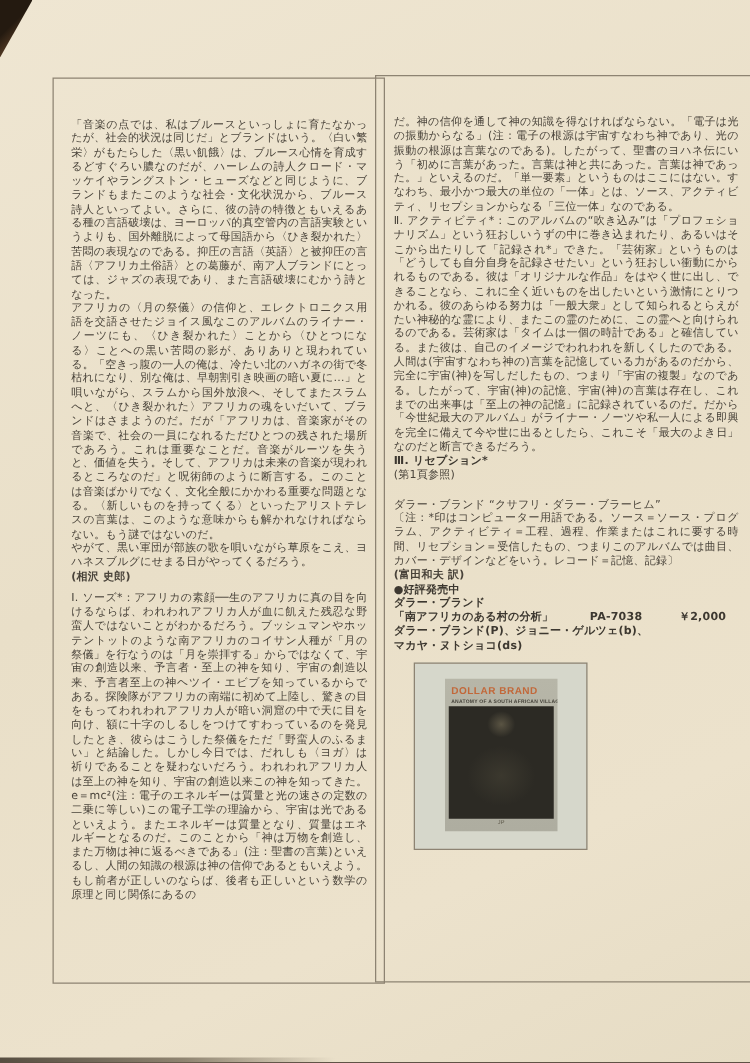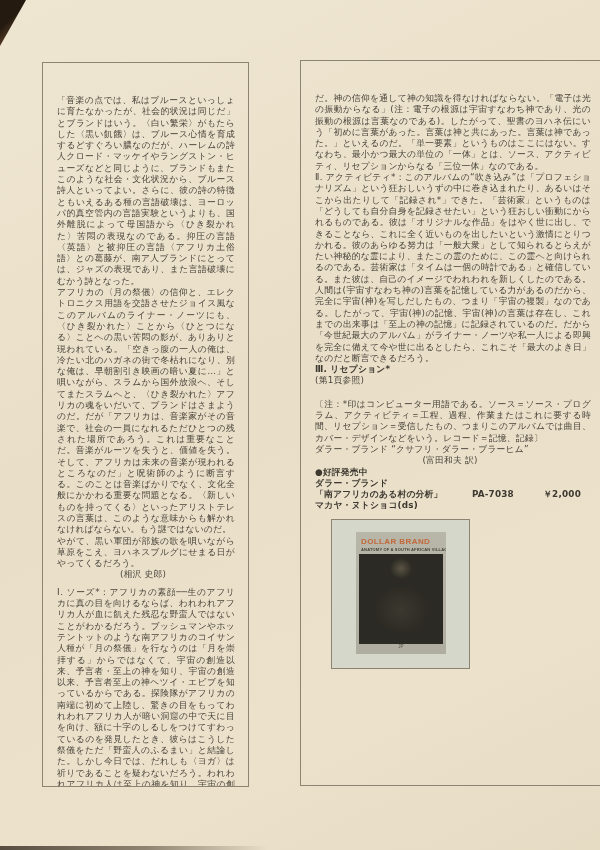--- a/index.html
+++ b/index.html
@@ -19,30 +19,30 @@
   }
   .bottom-edge {
     position:absolute; left:0; bottom:0; width:268px; height:4px;
     background:linear-gradient(to right,#463d31,#857a67 55%,rgba(133,122,103,0));
     opacity:.9;
   }
   .col {
     position:absolute; border:1px solid #8d8372; box-sizing:border-box;
     background:transparent;
   }
-  .col-left  { left:42px;  top:62px; width:207px; height:725px; }
+  .col-left  { left:42px;  top:62px; width:266px; height:725px; }
   .col-right { left:300px; top:60px; width:305px; height:726px; }
   .coltext {
     position:absolute; left:0; top:0; right:0; bottom:0;
     padding:32px 13px 6px 14px; overflow:hidden;
     font-size:8.8px; line-height:11.3px; letter-spacing:.2px;
     color:#49433a; text-align:justify;
   }
   .coltext p { margin:0; }
-  .sig { text-align:center; padding-right:6px; }
+  .sig { text-align:left; padding-right:6px;font-weight:bold; }
   .gap-s { height:6px; }
   .gap-m { height:12px; }
   .heading { font-weight:bold; color:#3d3830; }
   .adblock { font-weight:bold; color:#3d3830; }
   .cat-extra { margin-left:26px; }
   
   .album-panel {
     width:139px; height:150px; margin:7px 0 0 16px; position:relative;
     background:#d6d7cb; border:1px solid #8d8372; box-sizing:border-box;
   }
@@ -89,31 +89,32 @@
     </div>
   </div>
 
   <div class="col col-right">
     <div class="coltext">
       <p>だ。神の信仰を通して神の知識を得なければならない。「電子は光の振動からなる」(注：電子の根源は宇宙すなわち神であり、光の振動の根源は言葉なのである)。したがって、聖書のヨハネ伝にいう「初めに言葉があった。言葉は神と共にあった。言葉は神であった。」といえるのだ。「単一要素」というものはここにはない。すなわち、最小かつ最大の単位の「一体」とは、ソース、アクティビティ、リセプションからなる「三位一体」なのである。</p>
       <p>Ⅱ. アクティビティ*：このアルバムの“吹き込み”は「プロフェショナリズム」という狂おしいうずの中に巻き込まれたり、あるいはそこから出たりして「記録され*」できた。「芸術家」というものは「どうしても自分自身を記録させたい」という狂おしい衝動にかられるものである。彼は「オリジナルな作品」をはやく世に出し、できることなら、これに全く近いものを出したいという激情にとりつかれる。彼のあらゆる努力は「一般大衆」として知られるとらえがたい神秘的な霊により、またこの霊のために、この霊へと向けられるのである。芸術家は「タイムは一個の時計である」と確信している。また彼は、自己のイメージでわれわれを新しくしたのである。人間は(宇宙すなわち神の)言葉を記憶している力があるのだから、完全に宇宙(神)を写しだしたもの、つまり「宇宙の複製」なのである。したがって、宇宙(神)の記憶、宇宙(神)の言葉は存在し、これまでの出来事は「至上の神の記憶」に記録されているのだ。だから「今世紀最大のアルバム」がライナー・ノーツや私一人による即興を完全に備えて今や世に出るとしたら、これこそ「最大のよき日」なのだと断言できるだろう。</p>
       <p class="heading">Ⅲ. リセプション*</p>
       <p>(第1頁参照)</p>
       <div class="gap-m"></div>
+      <p>ダラー・ブランド “クサフリ・ダラー・ブラーヒム”</p>
       <p>〔注：*印はコンピューター用語である。ソース＝ソース・プログラム、アクティビティ＝工程、過程、作業またはこれに要する時間、リセプション＝受信したもの、つまりこのアルバムでは曲目、カバー・デザインなどをいう。レコード＝記憶、記録〕</p>
-      <p>ダラー・ブランド “クサフリ・ダラー・ブラーヒム”</p>
       <p class="sig">(富田和夫 訳)</p>
       <div class="adblock">
         <p>●好評発売中</p>
         <p>ダラー・ブランド</p>
         <p>
           <span>「南アフリカのある村の分析」</span>
           <span class="cat-extra">PA-7038</span>
           <span class="cat-extra">￥2,000</span>
         </p>
+        <p>ダラー・ブランド(P)、ジョニー・ゲルツェ(b)、</p>
         <p>マカヤ・ヌトショコ(ds)</p>
       </div>
 
       <div class="album-panel">
         <div class="album-art">
           <div class="album-artist">DOLLAR BRAND</div>
           <div class="album-title">ANATOMY OF A SOUTH AFRICAN VILLAGE</div>
           <div class="album-photo"></div>
           <div class="album-mark">JP</div>
         </div>

